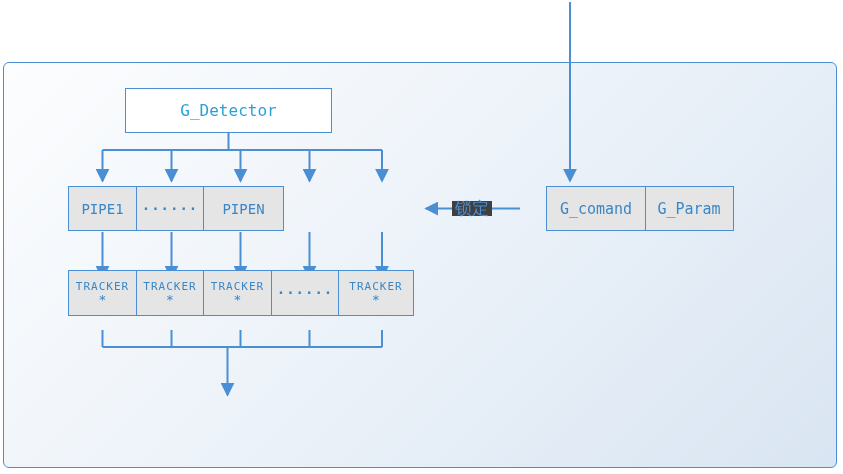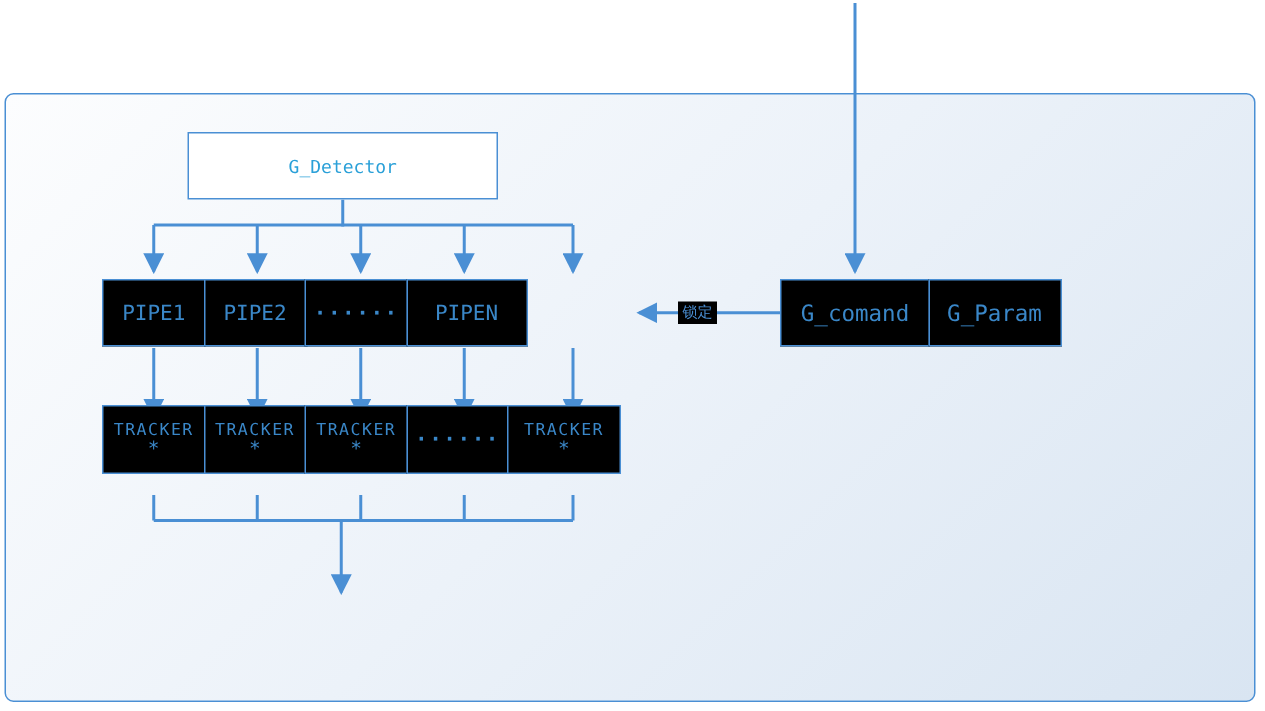--- a/index.html
+++ b/index.html
@@ -36,63 +36,63 @@
     display: flex;
     align-items: center;
     justify-content: center;
     color: #3a87c8;
     z-index: 3;
   }
 
   .detector-box {
     left: 125px; top: 88px; width: 207px; height: 45px;
     font-family: "DejaVu Sans Mono", monospace;
-    font-size: 12px;
+    font-size: 16px;
     color: #2aa0d8;
   }
 
   .row { position: absolute; display: flex; z-index: 3; }
   .cell {
-    background: #000000;
+    background: #e5e5e5;
     border: 1.5px solid #4a8fd4;
     display: flex;
     flex-direction: column;
     align-items: center;
     justify-content: center;
     color: #3a87c8;
     font-size: 14px;
   }
   .cell + .cell { margin-left: -1.5px; }
 
   .pipe-row { left: 68px; top: 186px; }
   .pipe-row .cell { height: 45px; font-family: "DejaVu Sans Mono", monospace; }
 
   .tracker-row { left: 68px; top: 270px; }
   .tracker-row .cell { height: 46px; font-family: "DejaVu Sans Mono", monospace; }
   .tracker-line1 { font-size: 11px; letter-spacing: 1px; line-height: 13px; }
   .tracker-line2 { font-size: 13px; line-height: 13px; }
 
-  .cmd-row { left: 520px; top: 186px; }
+  .cmd-row { left: 546px; top: 186px; }
   .cmd-row .cell { height: 45px; font-size: 15px; font-family: "DejaVu Sans Mono", monospace; }
 
   .dots { font-weight: bold; letter-spacing: 1px; font-size: 14px; }
 
   .out-box {
     left: 178px; top: 400px; width: 99px; height: 48px;
     font-family: "DejaVu Sans Mono", monospace;
     font-size: 15px;
   }
 
   .lock-label {
     position: absolute;
     left: 452px; top: 201px;
     z-index: 4;
-    font-size: 10px;
+    font-size: 17px;
     color: #4a8fd4;
-    background: #000000;
+    background: #404040;
     padding: 0 3px;
     line-height: 15px;
   }
 </style>
 </head>
 <body>
 
 <div class="canvas">
 
   <div class="outer-boundary"></div>
@@ -133,23 +133,20 @@
 
   <div class="node detector-box">
     <span>G_Detector</span>
   </div>
 
   <div class="row pipe-row">
     <div class="cell" style="width:69px">
       <span>PIPE1</span>
     </div>
     <div class="cell" style="width:69px">
-      <span>PIPE2</span>
-    </div>
-    <div class="cell" style="width:69px">
       <span class="dots">······</span>
     </div>
     <div class="cell" style="width:81px">
       <span>PIPEN</span>
     </div>
   </div>
 
   <div class="row tracker-row">
     <div class="cell" style="width:69px">
       <span class="tracker-line1">TRACKER</span>

